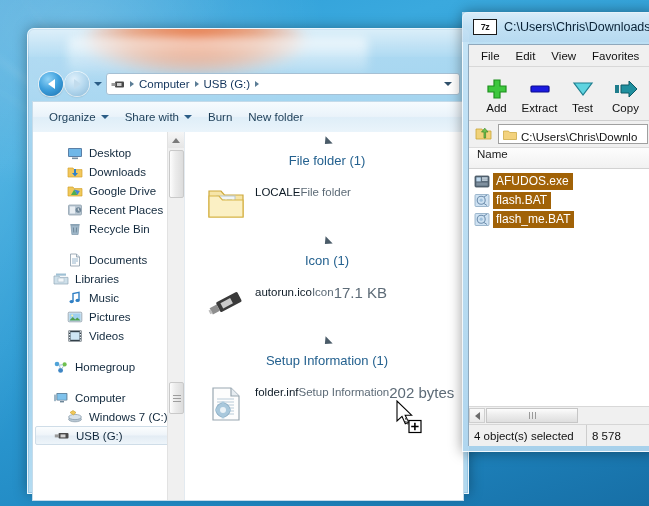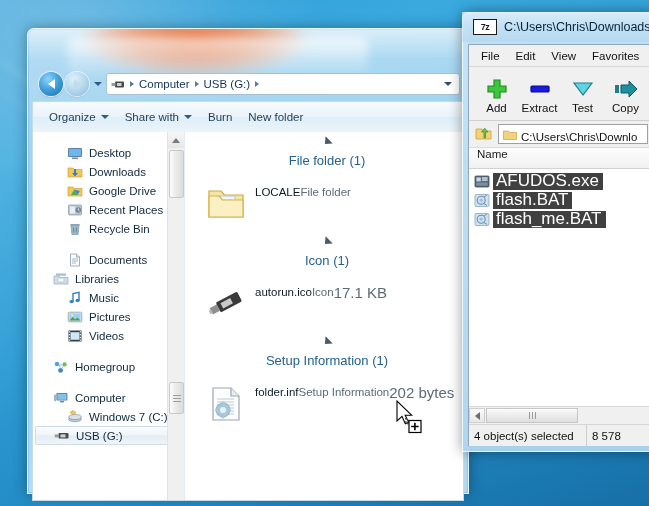--- a/index.html
+++ b/index.html
@@ -391,23 +391,23 @@
     padding-top: 3px;
     overflow: hidden;
     position: relative;
   }
   .zrow {
     height: 19px;
     display: flex; align-items: center;
     padding-left: 5px;
   }
   .zrow .zname {
-    font-size: 17px;
+    font-size: 12px;
     color: #fff;
-    background: #404040;
+    background: #a16207;
     padding: 1px 4px 2px 3px;
     white-space: nowrap;
     line-height: 14px;
   }
   .zicon { width: 16px; height: 16px; margin-right: 3px; flex: 0 0 auto; position: relative; }
 
   .zhscroll {
     height: 17px;
     background: #f0f0f0;
     border-top: 1px solid #d8d8d8;

